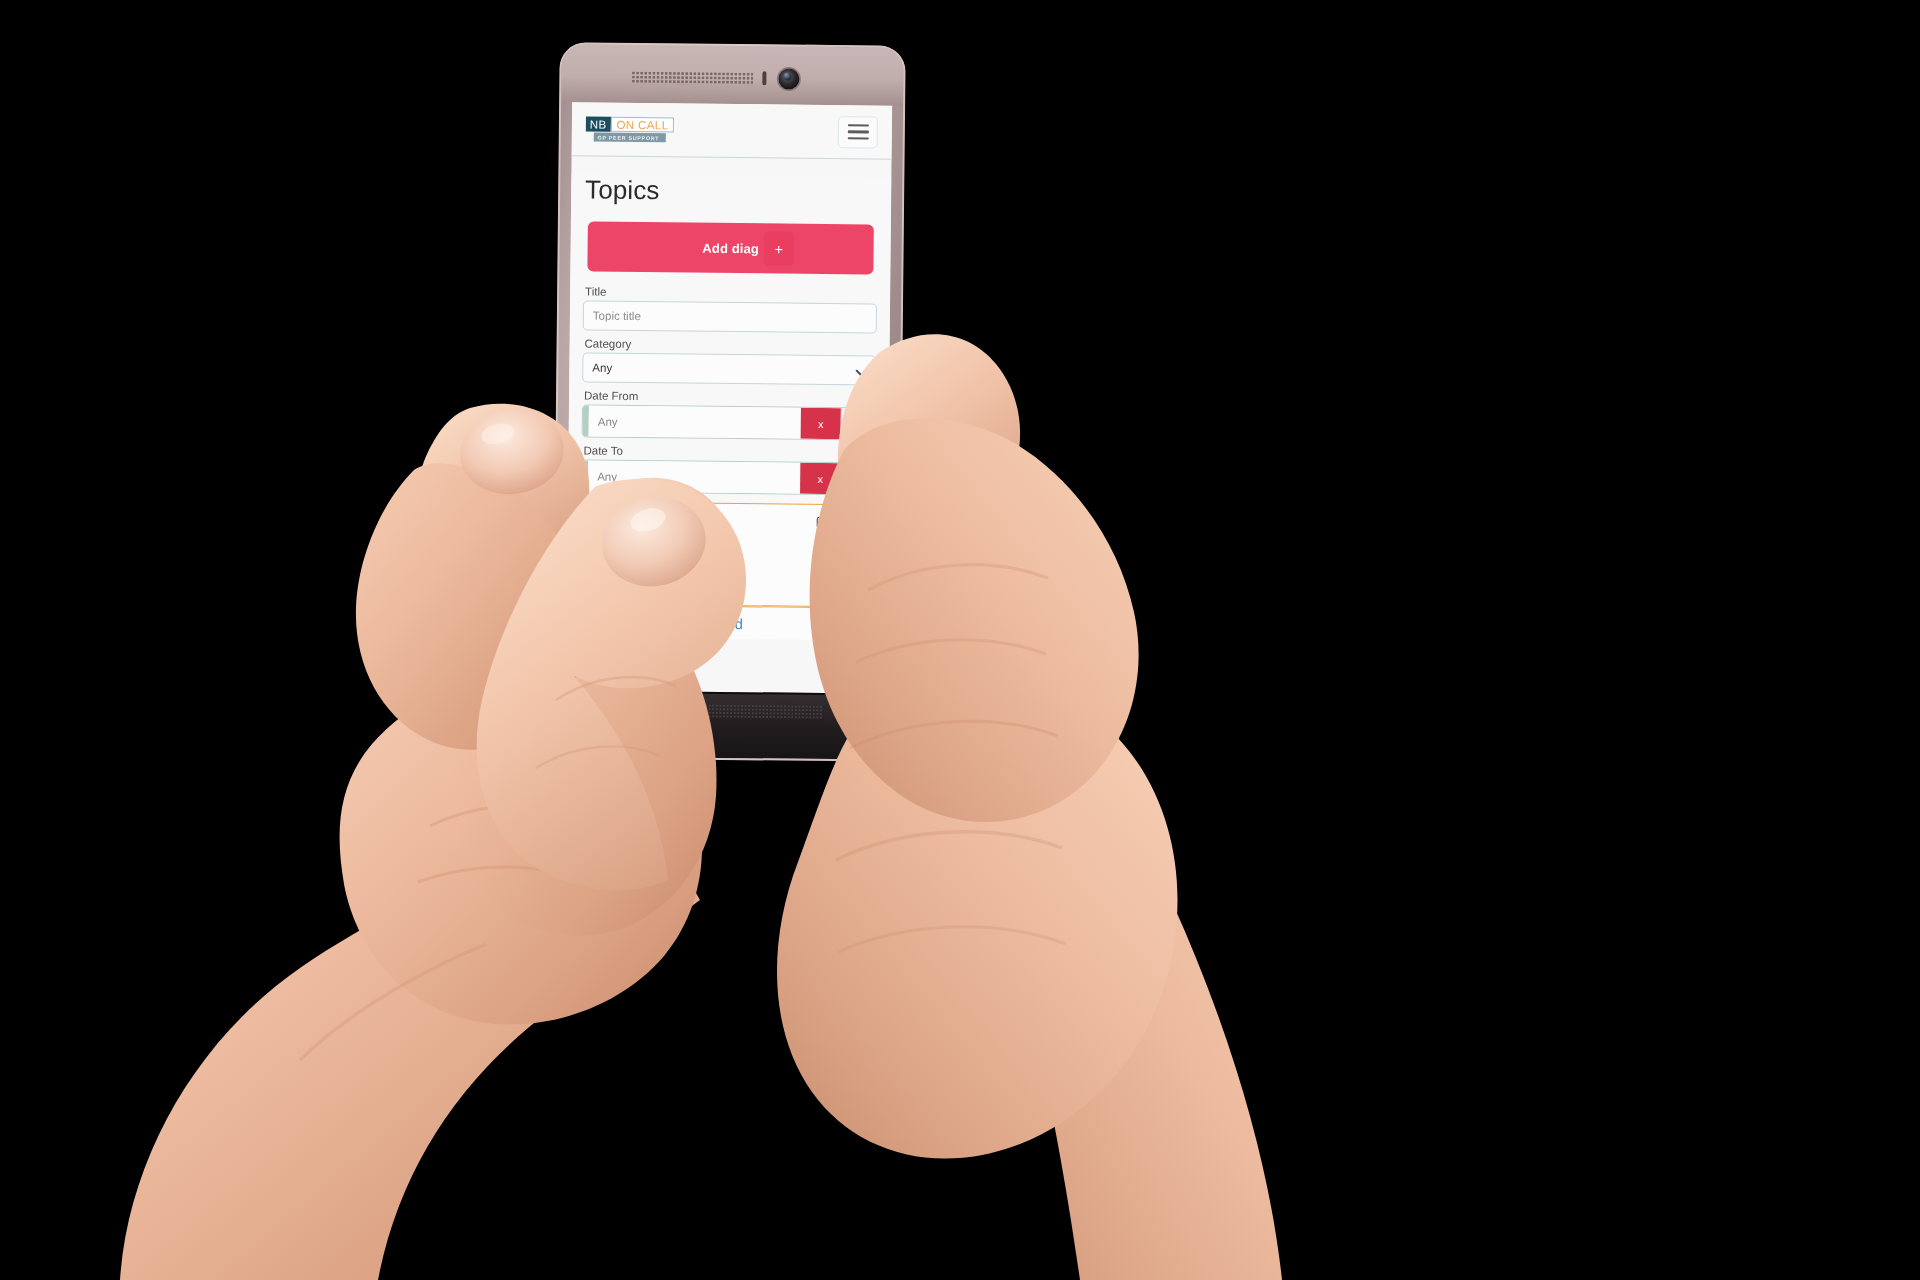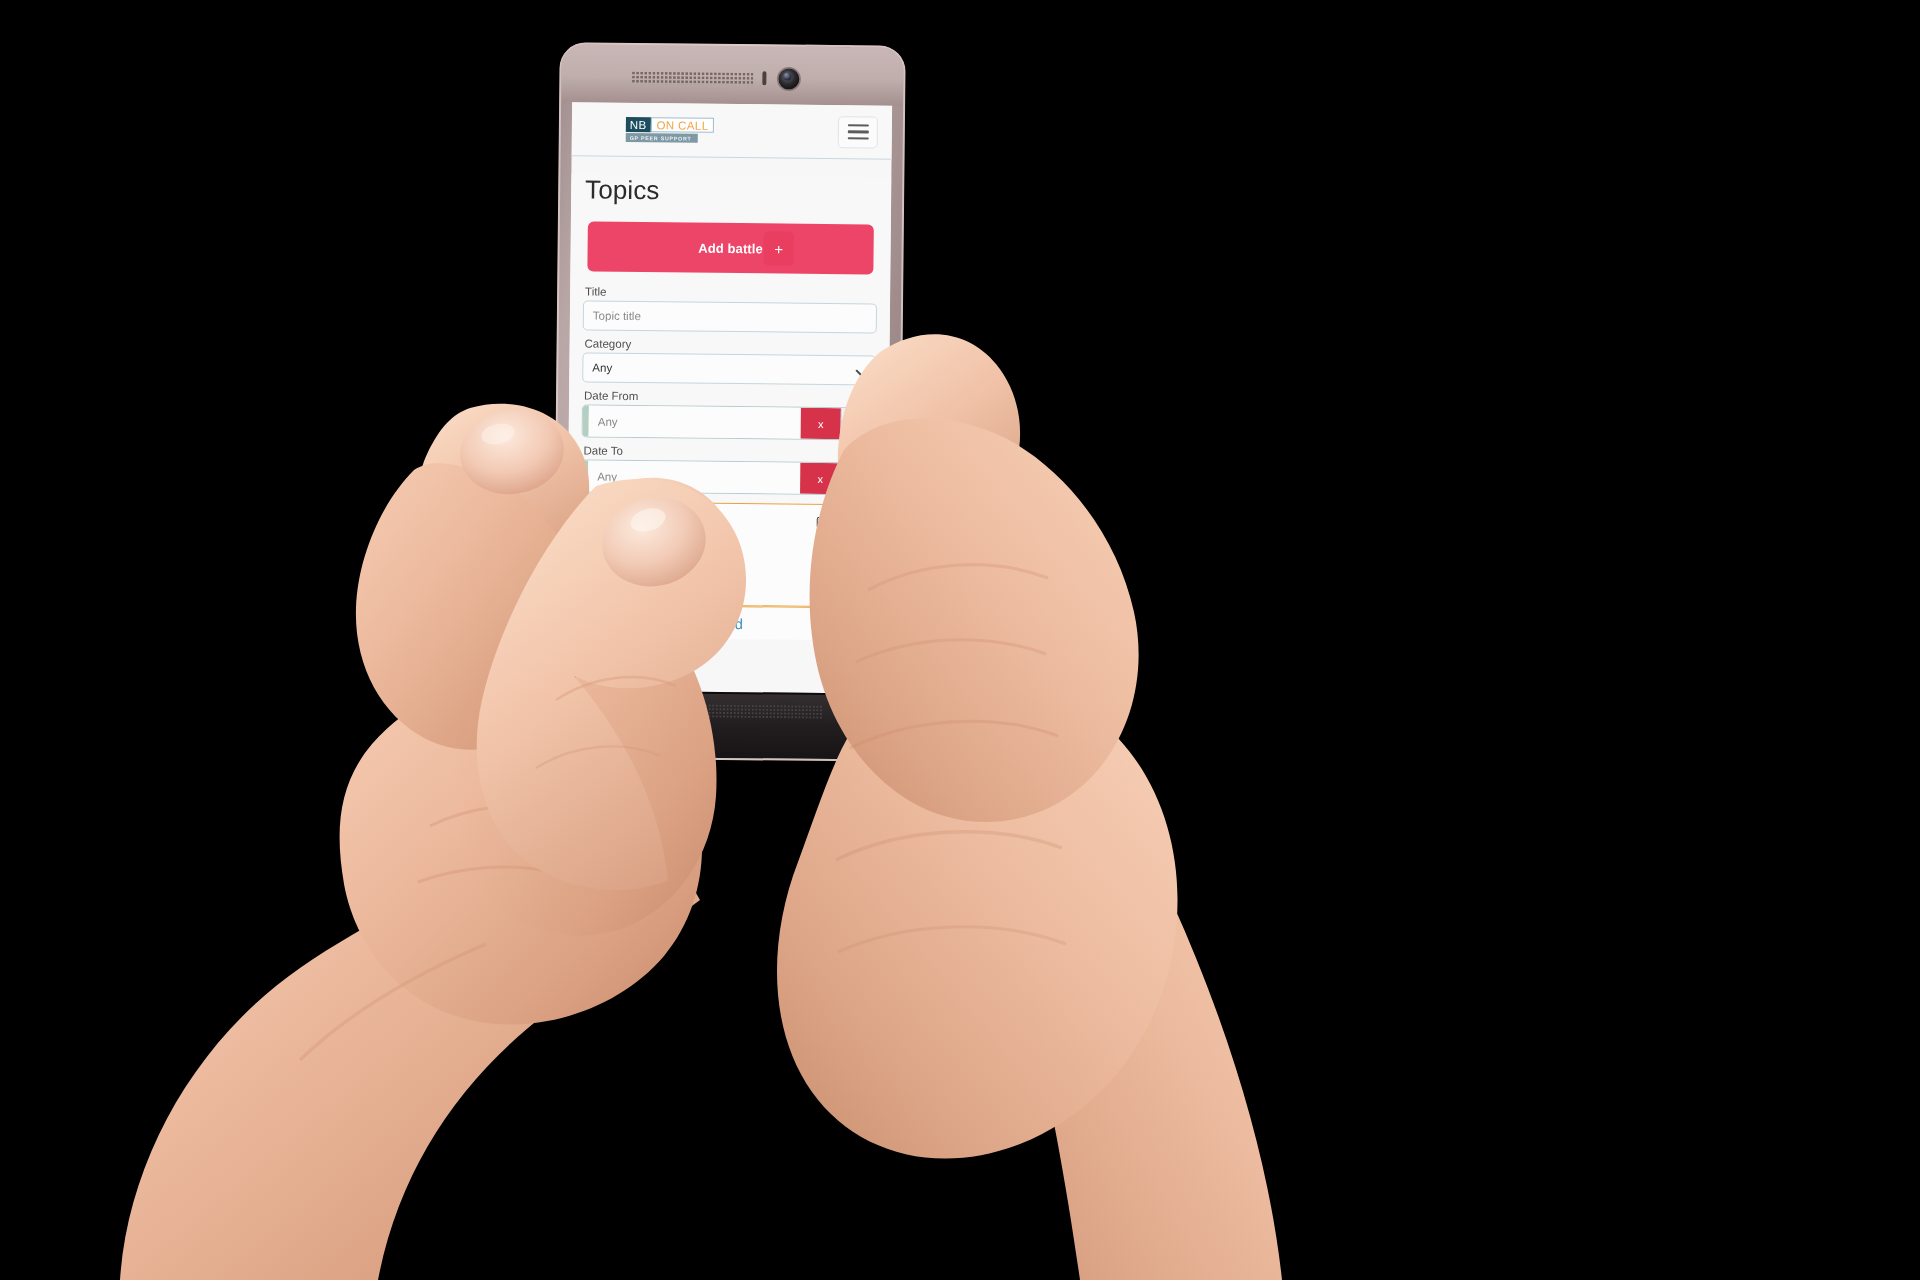--- a/index.html
+++ b/index.html
@@ -97,21 +97,21 @@
     background:#0d0b0c;
   }
 
   
   .app-header {
     height: 54px; background: #f8f8f8;
     border-bottom: 1px solid #c9d7de;
     display: flex; align-items: center; justify-content: space-between;
     padding: 0 14px;
   }
-  .logo-wrap { display: flex; flex-direction: column; align-items: flex-start; margin-left: 40px; }
+  .logo-wrap { display: flex; flex-direction: column; align-items: center; }
   .logo-row { display: flex; align-items: stretch; height: 15px; }
   .logo-nb {
     background: #1d4e5f; color: #ffffff;
     font-size: 11.5px; font-weight: 400; letter-spacing: .3px;
     padding: 0 4px; display: flex; align-items: center;
     font-family: "Liberation Sans", sans-serif;
   }
   .logo-oncall {
     background: #ffffff; color: #f0a44a;
     border: 1px solid #9fbccb;
@@ -306,21 +306,21 @@
             <span></span>
             <span></span>
           </div>
         </div>
 
         <div class="content">
 
           <div class="page-title">Topics</div>
 
           <div class="add-topic-btn">
-            <span class="add-topic-label">Add battle</span>
+            <span class="add-topic-label">Add diag</span>
             <span class="add-topic-plus">+</span>
           </div>
 
           <div class="field">
             <div class="field-label">Title</div>
             <input class="text-input" type="text" placeholder="Topic title" style="">
           </div>
 
           <div class="field">
             <div class="field-label">Category</div>

